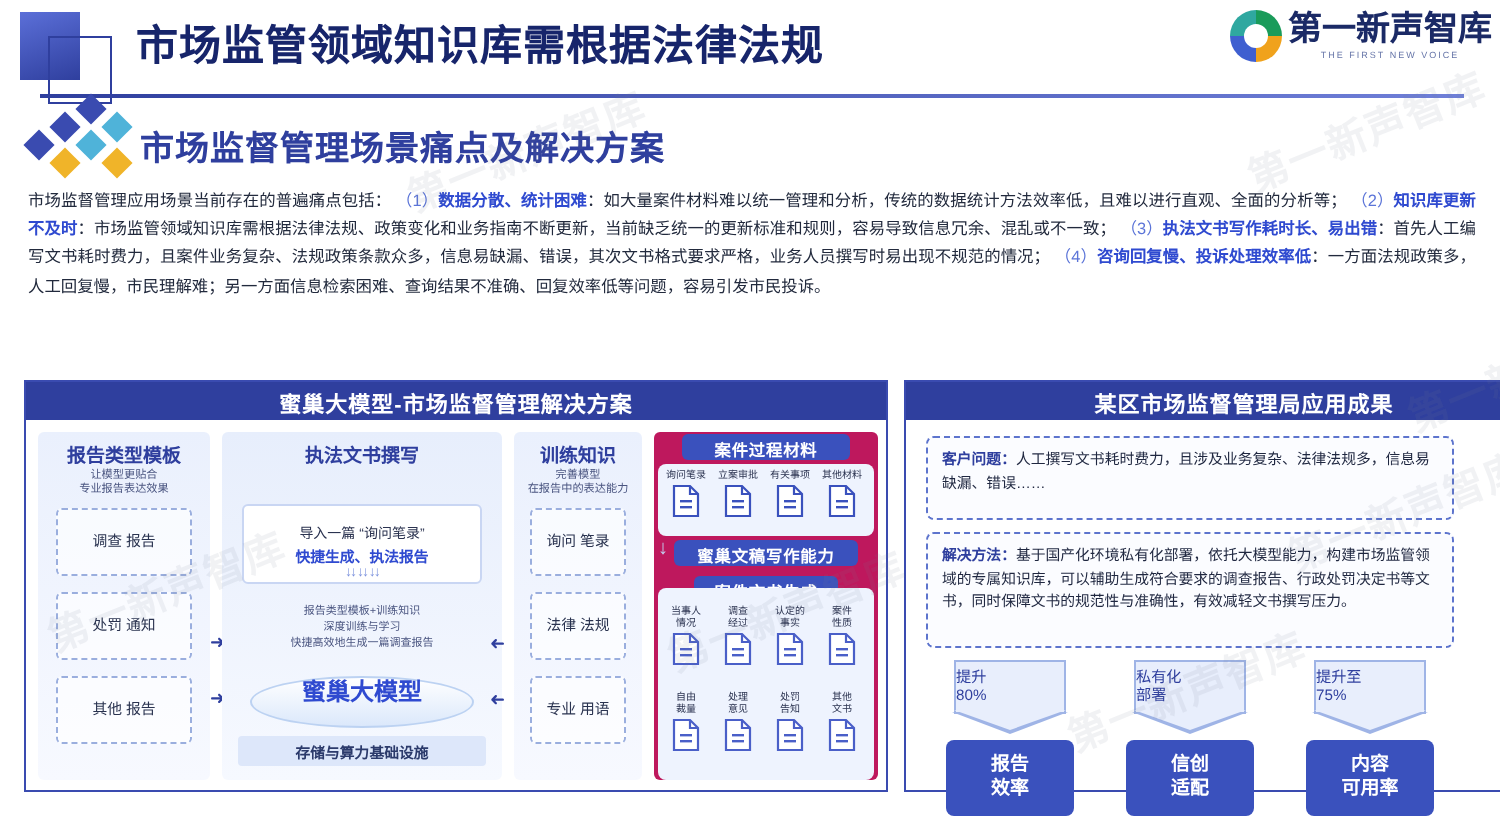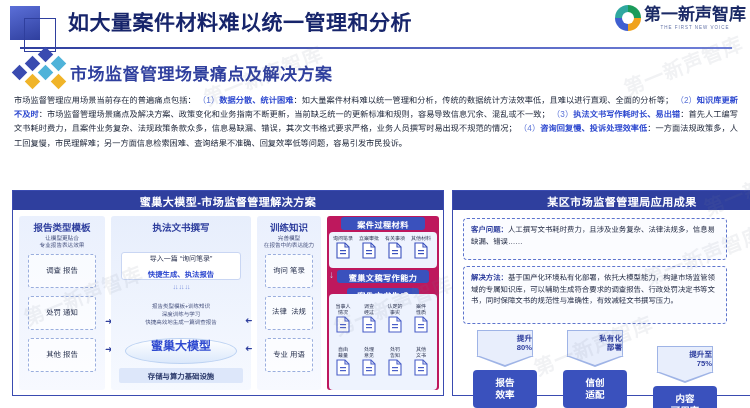--- a/index.html
+++ b/index.html
@@ -109,23 +109,23 @@
   .col-sub  { text-align: center; font-size: 5.6px; color: #4a5580; line-height: 7.4px; margin-top: 1px; }
 
   .dash-box {
     border: 1px dashed #9aaede; border-radius: 3px; background: rgba(255,255,255,.65);
     font-size: 7.4px; color: #2a3350; text-align: center;
     line-height: 9.5px; display: flex; align-items: center; justify-content: center;
   }
   .tmpl-item { position: absolute; left: 9px; width: 68px; height: 34px; }
 
   .imp-card {
-    position: absolute; left: 10px; top: 36px; width: 120px; height: 28px;
+    position: absolute; left: 10px; top: 36px; width: 120px; height: 40px;
     background: #fff; border: 1px solid #c9d6f3; border-radius: 3px;
-    display: flex; flex-direction: column; align-items: center; justify-content: space-between;
+    display: flex; flex-direction: column; align-items: center; justify-content: center;
   }
   .imp-l1 { font-size: 7px; color: #2b3350; }
   .imp-l2 { font-size: 7.4px; color: #2f4ad0; font-weight: bold; margin-top: 1px; }
   .arrows-row {
     position: absolute; left: 10px; top: 66px; width: 120px; height: 8px;
     display: flex; justify-content: space-around; align-items: center;
     color: #7d93dd; font-size: 7px; letter-spacing: -1px;
   }
   .eff-title { position: absolute; left: 0; top: 76px; width: 140px; text-align: center;
     font-size: 7.6px; font-weight: bold; color: #2f4ad0; }
@@ -173,22 +173,22 @@
   .info-box {
     position: absolute; border: 1px dashed #5d74cd; border-radius: 4px;
     background: #fbfcff; padding: 5px 7px;
     font-size: 7.4px; line-height: 11.6px; color: #1f2740;
   }
   .info-box b { color: #2f3f9e; }
   .res-col { position: absolute; width: 76px; }
   .res-arrow {
     position: relative; width: 56px; margin: 0 auto;
     background: #e8eefc; border: 1px solid #9fb4e6;
-    padding: 3px 0 4px; text-align: right;
-    font-size: 7.6px; font-weight: bold; color: #2f3f9e; line-height: 9px;
+    padding: 3px 0 4px; text-align: left;
+    font-size: 7.6px; font-weight: normal; color: #2f3f9e; line-height: 9px;
   }
   .res-arrow::after {
     content: ""; position: absolute; left: 50%; bottom: -9px; transform: translateX(-50%);
     width: 0; height: 0; border-left: 28px solid transparent;
     border-right: 28px solid transparent; border-top: 10px solid #e8eefc;
   }
   .res-arrow::before {
     content: ""; position: absolute; left: 50%; bottom: -11px; transform: translateX(-50%);
     width: 0; height: 0; border-left: 29px solid transparent;
     border-right: 29px solid transparent; border-top: 11px solid #9fb4e6;
@@ -209,21 +209,21 @@
   <div class="wm" style="left:620px;top:50px;" data-name="watermark">第一新声智库</div>
   <div class="wm" style="left:700px;top:170px;" data-name="watermark">第一新声智库</div>
   <div class="wm" style="left:20px;top:280px;" data-name="watermark">第一新声智库</div>
   <div class="wm" style="left:330px;top:290px;" data-name="watermark">第一新声智库</div>
   <div class="wm" style="left:530px;top:330px;" data-name="watermark">第一新声智库</div>
   <div class="wm" style="left:640px;top:240px;" data-name="watermark">第一新声智库</div>
 
   <div class="header" data-name="page-header">
     <div class="hdr-sq1" data-name="header-decoration-solid"></div>
     <div class="hdr-sq2" data-name="header-decoration-outline"></div>
-    <div class="hdr-title" data-name="page-title">如大量案件材料难以统一管理和分析</div>
+    <div class="hdr-title" data-name="page-title">市场监管领域知识库需根据法律法规</div>
     <div class="hdr-rule" data-name="header-divider"></div>
     <div class="logo-wrap" data-name="brand-logo">
       <div class="logo-mark" data-name="logo-swirl-icon"></div>
       <div class="logo-txt">
         <div class="logo-main" data-name="logo-name">第一新声智库</div>
         <div class="logo-sub" data-name="logo-tagline">THE FIRST NEW VOICE</div>
       </div>
     </div>
   </div>
 
@@ -236,21 +236,21 @@
       <div class="dm" style="left:26px; top:-7px;background:#3a4bb0;"></div>
       <div class="dm" style="left:39px; top:2px;  background:#4fb3d9;"></div>
       <div class="dm" style="left:39px; top:20px; background:#f0b429;"></div>
     </div>
     <div class="sec-title" data-name="section-title">市场监督管理场景痛点及解决方案</div>
   </div>
 
   <div class="para" data-name="pain-points-paragraph">
     <span data-name="paragraph-lead">市场监督管理应用场景当前存在的普遍痛点包括：</span>
     <span class="num" data-name="item-number-1">（1）</span><b data-name="item-keyword-1">数据分散、统计困难</b><span data-name="item-text-1">：如大量案件材料难以统一管理和分析，传统的数据统计方法效率低，且难以进行直观、全面的分析等；</span>
-    <span class="num" data-name="item-number-2">（2）</span><b data-name="item-keyword-2">知识库更新不及时</b><span data-name="item-text-2">：市场监督管理场景痛点及解决方案、政策变化和业务指南不断更新，当前缺乏统一的更新标准和规则，容易导致信息冗余、混乱或不一致；</span>
+    <span class="num" data-name="item-number-2">（2）</span><b data-name="item-keyword-2">知识库更新不及时</b><span data-name="item-text-2">：市场监管领域知识库需根据法律法规、政策变化和业务指南不断更新，当前缺乏统一的更新标准和规则，容易导致信息冗余、混乱或不一致；</span>
     <span class="num" data-name="item-number-3">（3）</span><b data-name="item-keyword-3">执法文书写作耗时长、易出错</b><span data-name="item-text-3">：首先人工编写文书耗时费力，且案件业务复杂、法规政策条款众多，信息易缺漏、错误，其次文书格式要求严格，业务人员撰写时易出现不规范的情况；</span>
     <span class="num" data-name="item-number-4">（4）</span><b data-name="item-keyword-4">咨询回复慢、投诉处理效率低</b><span data-name="item-text-4">：一方面法规政策多，人工回复慢，市民理解难；另一方面信息检索困难、查询结果不准确、回复效率低等问题，容易引发市民投诉。</span>
   </div>
 
   <div class="panel" id="panel-left" data-name="solution-diagram-panel">
     <div class="panel-head" data-name="left-panel-title">蜜巢大模型-市场监督管理解决方案</div>
     <div class="panel-body" data-name="left-panel-body">
 
       <div class="col-tmpl" data-name="report-template-column">
         <div class="col-title" data-name="report-template-title">报告类型模板</div>
@@ -287,21 +287,21 @@
       <style>
         .arrow-in[data-name="arrow-left-icon"] { transform: rotate(180deg); }
       </style>
 
       <div class="col-train" data-name="training-knowledge-column">
         <div class="col-title" data-name="training-knowledge-title">训练知识</div>
         <div class="col-sub" data-name="training-knowledge-subtitle" style="white-space:pre-line;">完善模型
 在报告中的表达能力</div>
         <div class="dash-box train-item" style="top:38px;" data-name="training-item-record">询问
 笔录</div>
-        <div class="dash-box train-item" style="top:80px;font-family:Liberation Mono, monospace;" data-name="training-item-law">法律
+        <div class="dash-box train-item" style="top:80px;" data-name="training-item-law">法律
 法规</div>
         <div class="dash-box train-item" style="top:122px;" data-name="training-item-terms">专业
 用语</div>
       </div>
 
       <div class="col-docs" data-name="document-output-column">
         <div class="badge" style="left:14px; top:1px; width:84px; height:13px;" data-name="badge-case-process-materials">案件过程材料</div>
 
         <div class="doc-group" style="left:2px; top:16px; width:108px; height:36px;" data-name="case-process-doc-group">
           <div class="doc-cell" style="left:2px; top:3px;" data-name="process-doc-0">
@@ -479,21 +479,21 @@
       </div>
 
       <div class="res-col" style="left:104px; top:120px;" data-name="result-metric-xinchuang-adaptation">
         <div class="res-arrow" data-name="result-arrow-label-1" style="white-space:pre-line;">私有化
 部署</div>
         <div class="res-box" data-name="result-box-label-1" style="white-space:pre-line;">信创
 适配</div>
       </div>
 
       <div class="res-col" style="left:194px; top:120px;" data-name="result-metric-content-usability">
-        <div class="res-arrow" data-name="result-arrow-label-2" style="white-space:pre-line;margin-top:16px;">提升至
+        <div class="res-arrow" data-name="result-arrow-label-2" style="white-space:pre-line;">提升至
 75%</div>
         <div class="res-box" data-name="result-box-label-2" style="white-space:pre-line;">内容
 可用率</div>
       </div>
 
     </div>
   </div>
 
 </div>
 

